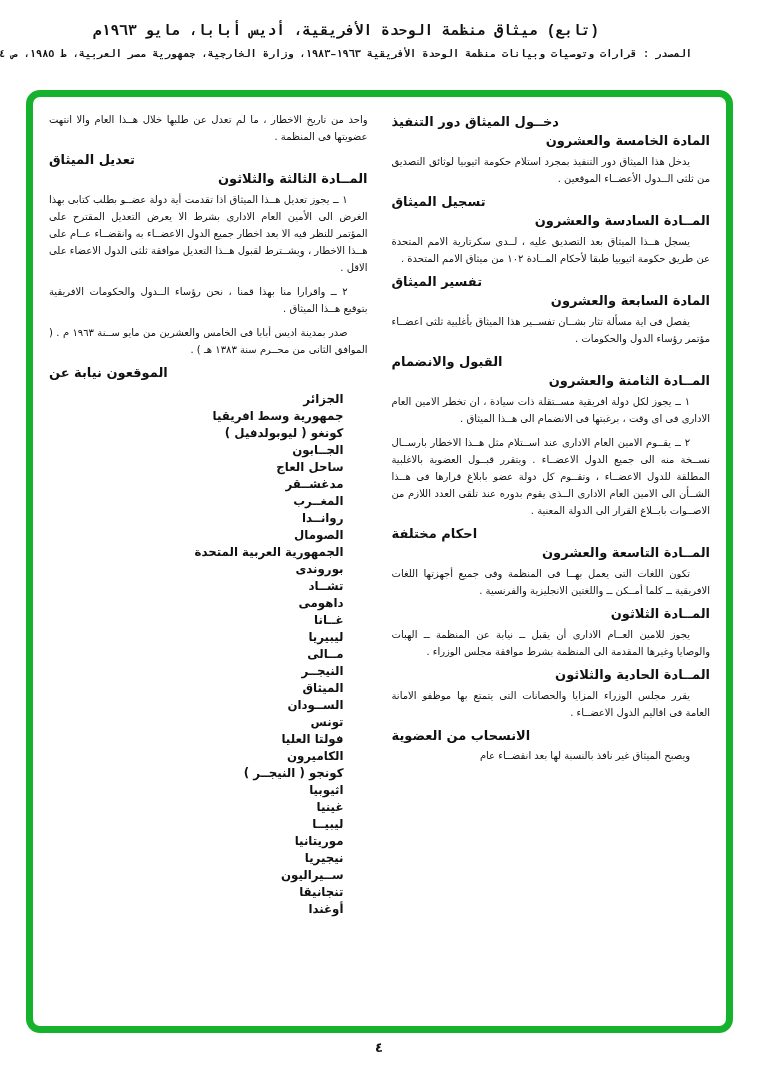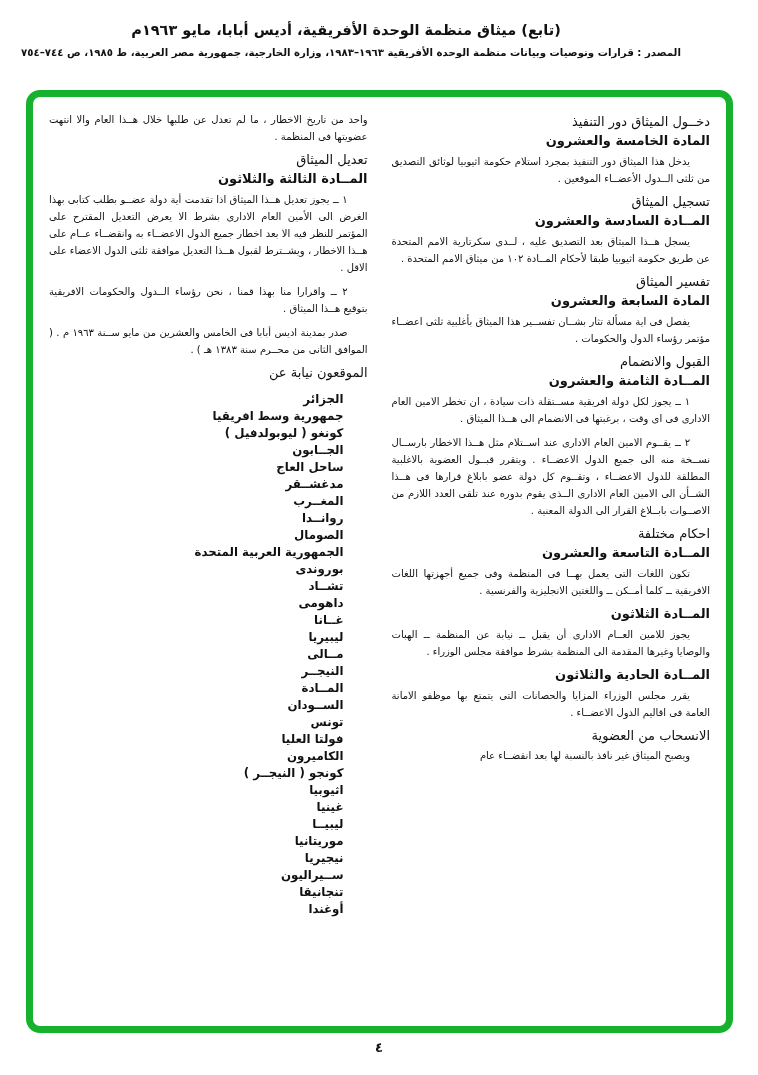--- a/index.html
+++ b/index.html
@@ -12,21 +12,21 @@
     width:758px;height:1075px;
     background:var(--paper);
     color:var(--ink);
     font-family:"DejaVu Sans", sans-serif;
     position:relative;
     overflow:hidden;
     direction:rtl;
   }
   .header{
     position:absolute;top:22px;left:0;width:692px;
-    text-align:center;direction:rtl;
+    text-align:center;direction:rtl;font-family:Liberation Mono, monospace;
   }
   .header-title{
     font-size:14.5px;font-weight:bold;letter-spacing:0;
   }
   .header-source{
     margin-top:9px;
     font-size:10.2px;font-weight:bold;
     white-space:nowrap;
     padding-left:10px;
   }
@@ -41,22 +41,22 @@
   .columns{
     display:flex;direction:rtl;
     gap:24px;
     padding:10px 16px 6px 16px;
     height:100%;
     box-sizing:border-box;
     overflow:hidden;
   }
   .col{flex:1 1 0;min-width:0;overflow:hidden;}
   .sec-heading{
-    font-weight:normal;font-size:13px;
-    text-align:right;
+    font-weight:bold;font-size:13px;
+    text-align:left;
     margin:7px 0 4px 0;
   }
   .article-heading{
     font-weight:bold;font-size:13px;
     text-align:right;
     margin:3px 0 5px 0;
   }
   .para{
     font-size:10px;font-weight:normal;
     line-height:17px;
@@ -135,21 +135,21 @@
           <div class="country">روانــدا</div>
           <div class="country">الصومال</div>
           <div class="country">الجمهورية العربية المتحدة</div>
           <div class="country">بوروندى</div>
           <div class="country">تشــاد</div>
           <div class="country">داهومى</div>
           <div class="country">غــانا</div>
           <div class="country">ليبيريا</div>
           <div class="country">مــالى</div>
           <div class="country">النيجــر</div>
-          <div class="country">المــادة</div>
+          <div class="country">الميثاق</div>
           <div class="country">الســودان</div>
           <div class="country">تونس</div>
           <div class="country">فولتا العليا</div>
           <div class="country">الكاميرون</div>
           <div class="country">كونجو ( النيجــر )</div>
           <div class="country">اثيوبيا</div>
           <div class="country">غينيا</div>
           <div class="country">ليبيــا</div>
           <div class="country">موريتانيا</div>
           <div class="country">نيجيريا</div>

